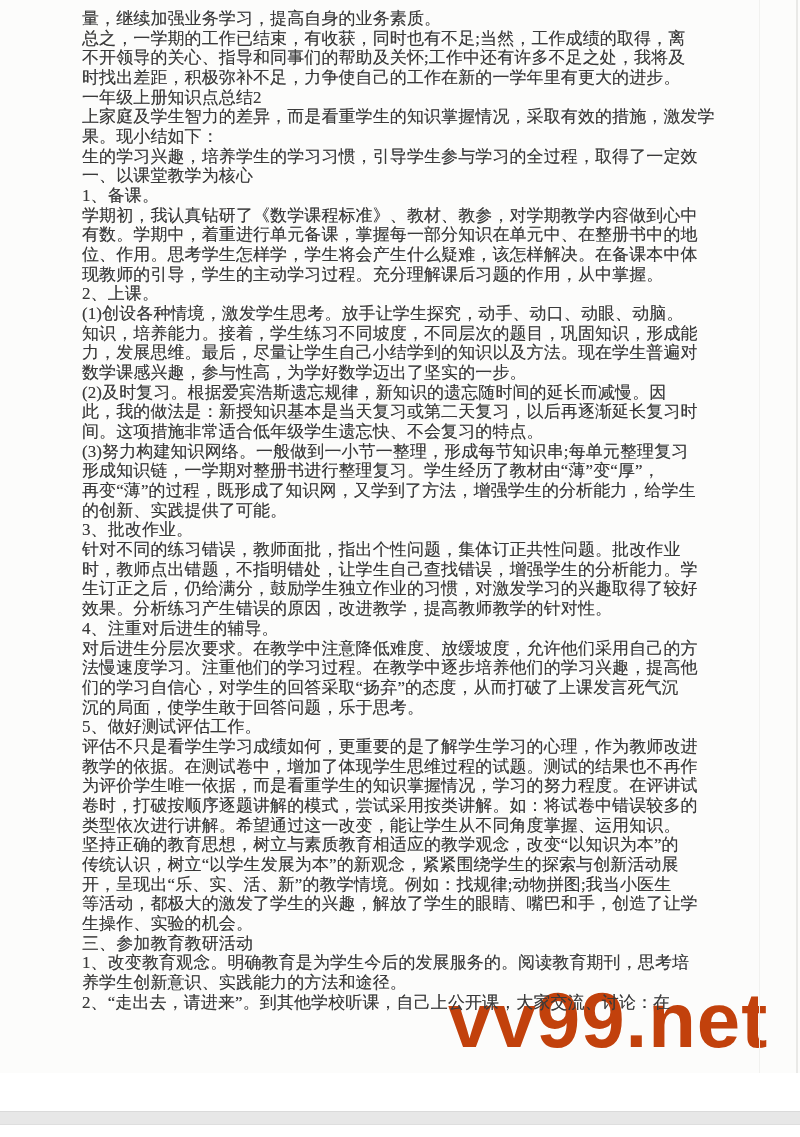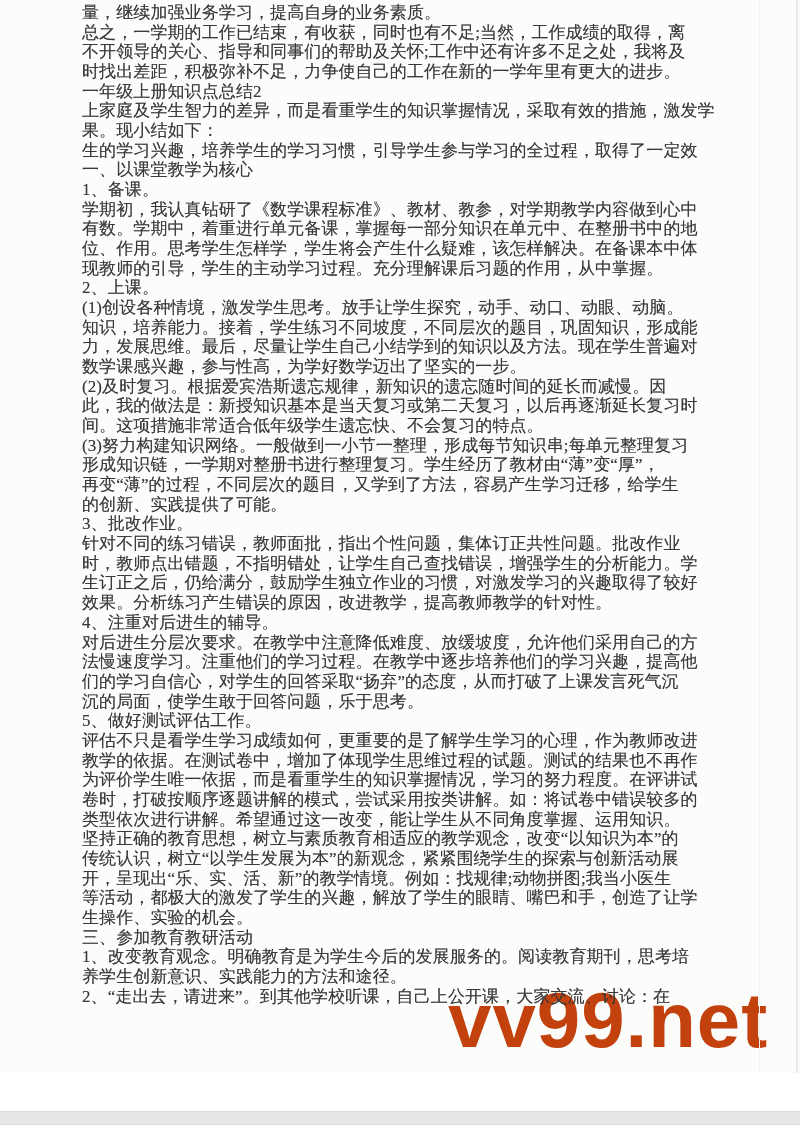--- a/index.html
+++ b/index.html
@@ -54,21 +54,21 @@
     line-height: 78px;
     letter-spacing: 1px;
     color: #c2410c;
     z-index: 0;
     user-select: none;
   }
   
   .text-block {
     position: absolute;
     left: 82px;
-    top: 3px;
+    top: 9px;
     width: 650px;
     z-index: 1;
     color: #3a3a3a;
     font-size: 17px;
   }
   .line {
     height: 19.68px;
     line-height: 19.68px;
     white-space: pre;
     letter-spacing: 0.1px;
@@ -112,21 +112,21 @@
         <div class="line">2、上课。</div>
         <div class="line">(1)创设各种情境，激发学生思考。放手让学生探究，动手、动口、动眼、动脑。</div>
         <div class="line">知识，培养能力。接着，学生练习不同坡度，不同层次的题目，巩固知识，形成能</div>
         <div class="line">力，发展思维。最后，尽量让学生自己小结学到的知识以及方法。现在学生普遍对</div>
         <div class="line">数学课感兴趣，参与性高，为学好数学迈出了坚实的一步。</div>
         <div class="line">(2)及时复习。根据爱宾浩斯遗忘规律，新知识的遗忘随时间的延长而减慢。因</div>
         <div class="line">此，我的做法是：新授知识基本是当天复习或第二天复习，以后再逐渐延长复习时</div>
         <div class="line">间。这项措施非常适合低年级学生遗忘快、不会复习的特点。</div>
         <div class="line">(3)努力构建知识网络。一般做到一小节一整理，形成每节知识串;每单元整理复习</div>
         <div class="line">形成知识链，一学期对整册书进行整理复习。学生经历了教材由“薄”变“厚”，</div>
-        <div class="line">再变“薄”的过程，不同层次的题目，又学到了方法，容易产生学习迁移，给学生</div>
+        <div class="line">再变“薄”的过程，既形成了知识网，又学到了方法，增强学生的分析能力，给学生</div>
         <div class="line">的创新、实践提供了可能。</div>
         <div class="line">3、批改作业。</div>
         <div class="line">针对不同的练习错误，教师面批，指出个性问题，集体订正共性问题。批改作业</div>
         <div class="line">时，教师点出错题，不指明错处，让学生自己查找错误，增强学生的分析能力。学</div>
         <div class="line">生订正之后，仍给满分，鼓励学生独立作业的习惯，对激发学习的兴趣取得了较好</div>
         <div class="line">效果。分析练习产生错误的原因，改进教学，提高教师教学的针对性。</div>
         <div class="line">4、注重对后进生的辅导。</div>
         <div class="line">对后进生分层次要求。在教学中注意降低难度、放缓坡度，允许他们采用自己的方</div>
         <div class="line">法慢速度学习。注重他们的学习过程。在教学中逐步培养他们的学习兴趣，提高他</div>
         <div class="line">们的学习自信心，对学生的回答采取“扬弃”的态度，从而打破了上课发言死气沉</div>

